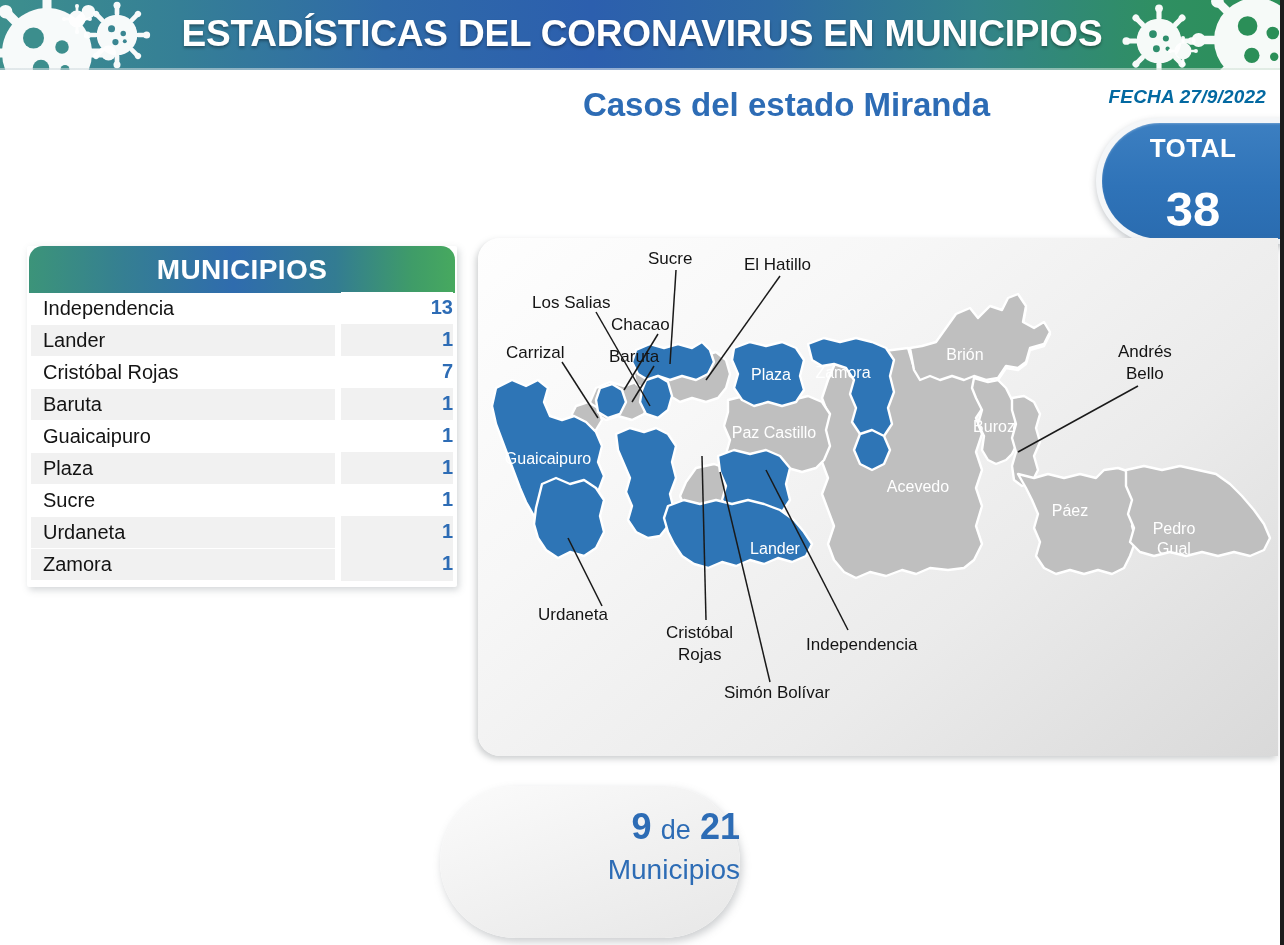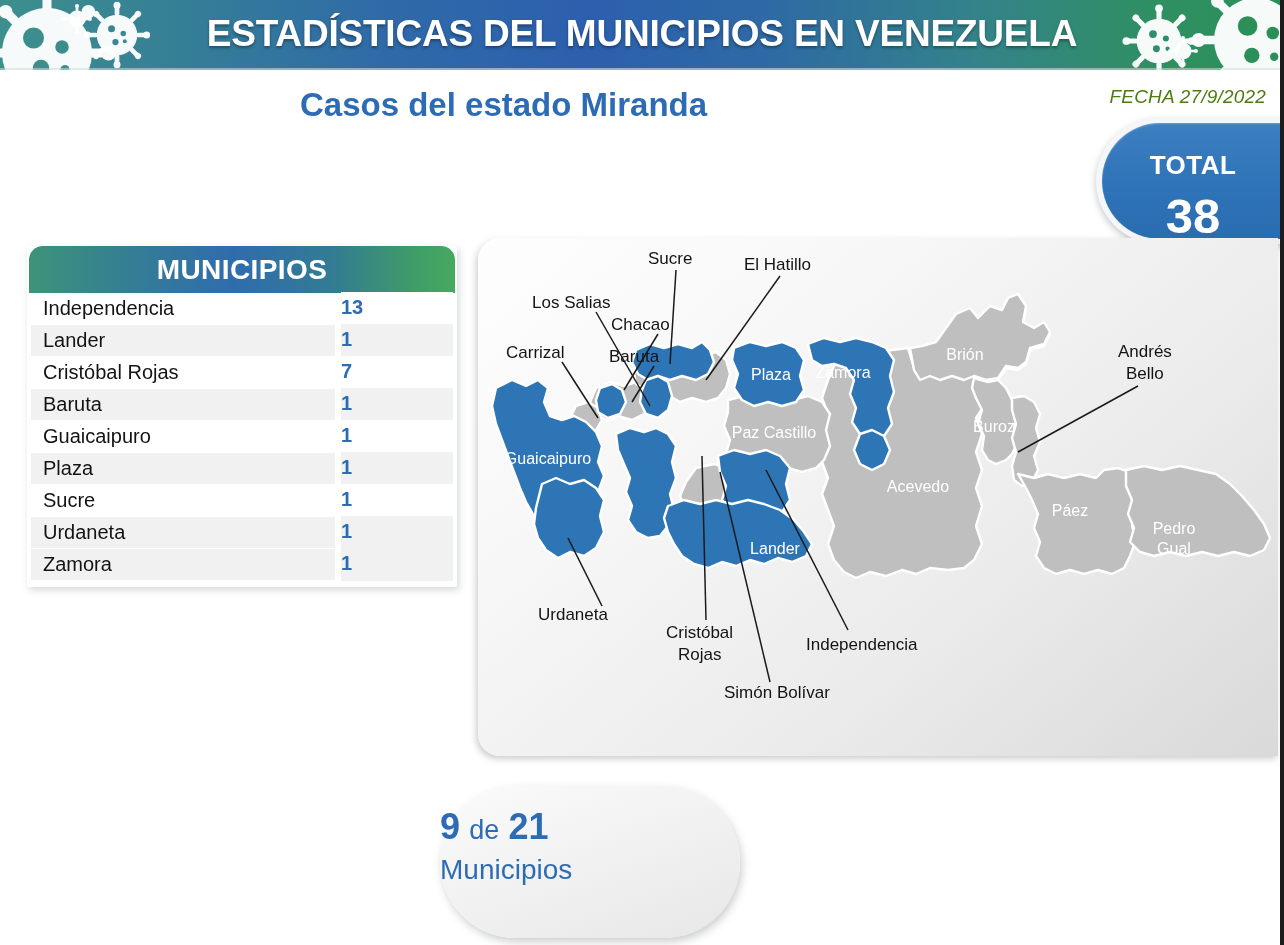--- a/index.html
+++ b/index.html
@@ -52,34 +52,34 @@
     background: linear-gradient(90deg, #cfd9dd 0%, #e8eef0 50%, #cfe0d4 100%);
     opacity: 0.55;
     z-index: 5;
   }
 
   
   #page-title {
     position: absolute;
     left: 300px; top: 80px;
     width: 690px;
-    text-align: left;
+    text-align: right;
     color: #2d6cb5;
     font-size: 33px;
     font-weight: bold;
     line-height: 49px;
   }
   #page-title .ln { display: block; }
 
   #fecha-label {
     position: absolute;
     right: 14px; top: 86px;
-    color: #4d7c0f;
+    color: #0369a1;
     font-size: 19px;
-    font-weight: normal;
+    font-weight: bold;
     font-style: italic;
     white-space: nowrap;
     letter-spacing: 0.2px;
   }
 
   
   #total-badge-wrap {
     position: absolute;
     left: 1096px; top: 118px;
     width: 188px; height: 126px;
@@ -97,28 +97,28 @@
     left: 6px; top: 5px;
     width: 182px; height: 116px;
     background: linear-gradient(180deg, #3c7fc1 0%, #2f73b8 55%, #2a6cb0 100%);
     border-radius: 60px 0 0 60px;
     color: #ffffff;
     text-align: center;
     box-shadow: inset 0 1px 2px rgba(255,255,255,0.25);
   }
   #total-label {
     display: block;
-    padding-top: 27px;
+    padding-top: 10px;
     font-size: 26px;
     font-weight: bold;
     letter-spacing: 0.5px;
   }
   #total-value {
     display: block;
-    margin-top: 8px;
+    margin-top: 18px;
     font-size: 49px;
     font-weight: bold;
     line-height: 54px;
   }
   #total-edge-strip {
     position: absolute;
     left: 1270px; top: 124px;
     width: 10px; height: 108px;
     background: #8cb6dd;
   }
@@ -162,21 +162,21 @@
     box-sizing: border-box;
     color: #141414;
     font-size: 20px;
     background: #ffffff;
   }
   .tgap { flex: 0 0 6px; height: 31px; background: #ffffff; }
   .tval {
     flex: 1;
     height: 33px;
     line-height: 31px;
-    text-align: left;
+    text-align: right;
     color: #2d6cb5;
     font-size: 20px;
     font-weight: bold;
     background: #ffffff;
   }
 
   
   #map-panel {
     position: absolute;
     left: 478px; top: 238px;
@@ -189,21 +189,21 @@
   #map-svg { position: absolute; left: 0; top: 0; }
 
   
   #affected-pill {
     position: absolute;
     left: 440px; top: 786px;
     width: 300px; height: 152px;
     border-radius: 76px;
     background: linear-gradient(160deg, #fbfbfb 0%, #f2f2f2 45%, #e7e7e7 100%);
     box-shadow: 2px 4px 8px rgba(110,115,120,0.35);
-    text-align: left;
+    text-align: right;
     color: #2d6cb5;
   }
   #affected-count-line {
     padding-top: 20px;
     font-size: 33px;
     line-height: 42px;
   }
   #affected-count-line .big { font-weight: bold; font-size: 36px; }
   #affected-count-line .de { font-size: 27px; }
   .affected-sub {
@@ -369,21 +369,21 @@
         <rect x="46" y="72" width="8" height="16" rx="4"></rect>
           <circle cx="50" cy="88" r="6"></circle>
         <rect x="12" y="46" width="16" height="8" rx="4"></rect>
           <circle cx="12" cy="50" r="6"></circle>
         <rect x="72" y="46" width="16" height="8" rx="4"></rect>
           <circle cx="88" cy="50" r="6"></circle>
       </g>
     </g>
   </svg>
 
-  <div id="header-title">ESTADÍSTICAS DEL MUNICIPIOS EN VENEZUELA</div>
+  <div id="header-title">ESTADÍSTICAS DEL CORONAVIRUS EN MUNICIPIOS</div>
   <div id="header-bottom-edge"></div>
 </div>
 
 <div id="page-title">
   <span class="ln">Casos del estado Miranda</span>
 </div>
 
 <div id="fecha-label">FECHA 27/9/2022</div>
 
 <div id="total-edge-strip"></div>

